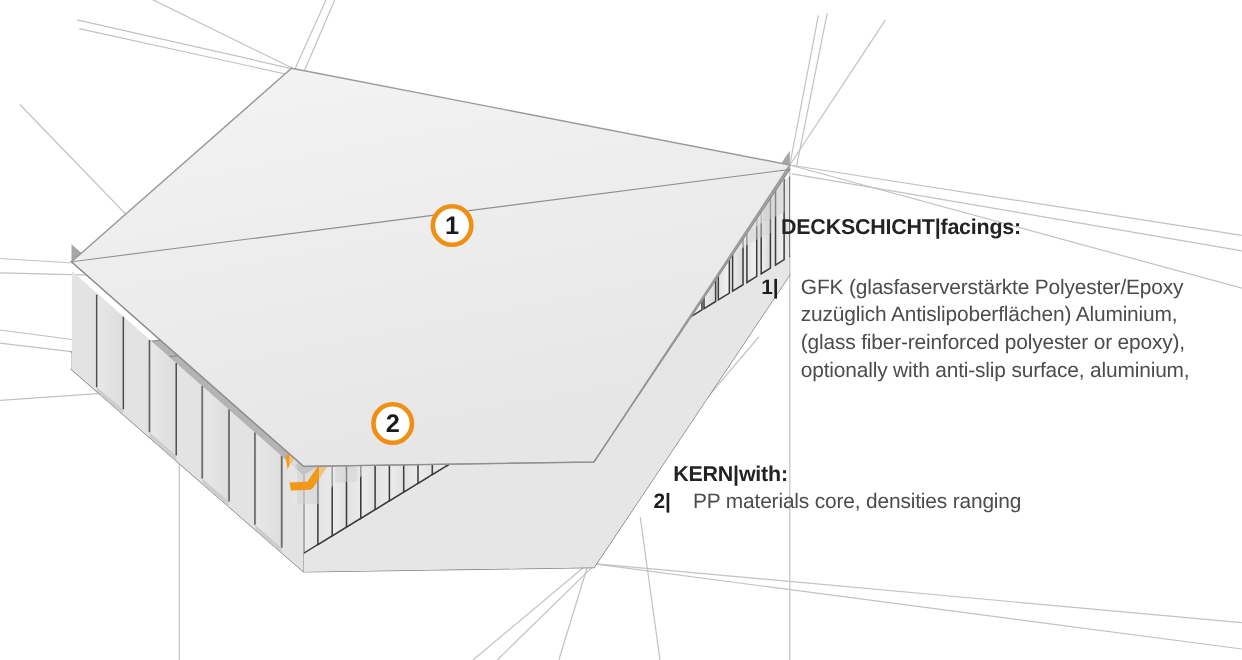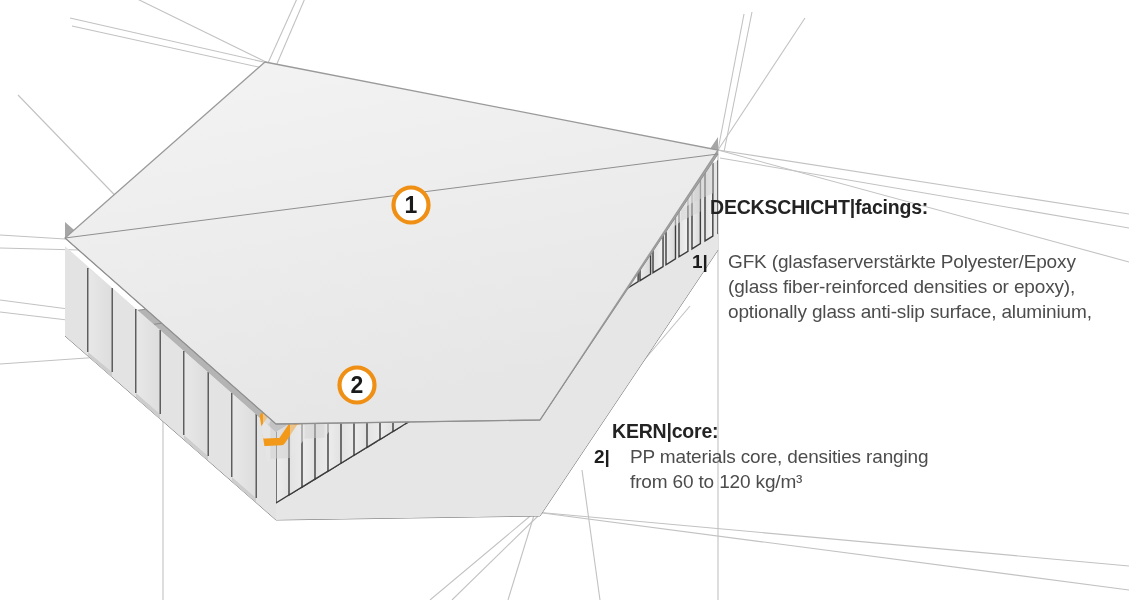--- a/index.html
+++ b/index.html
@@ -360,27 +360,27 @@
       <circle cx="357" cy="385" r="17.5" fill="#ffffff" stroke="#ef8f14" stroke-width="4.2"></circle>
       <text x="357" y="393" text-anchor="middle" font-family="Liberation Sans, sans-serif" font-size="23" font-weight="bold" fill="#1b1b1b">2</text>
     </g>
   </svg>
 
   <div class="legend" id="legend-facings">
     <div class="legend-title">DECKSCHICHT|facings:</div>
     <div class="legend-body indent">
       <span class="marker-num" id="facings-num">1|</span>
       <div class="legend-line first">GFK (glasfaserverstärkte Polyester/Epoxy</div>
-      <div class="legend-line">(glass fiber-reinforced densities or epoxy),</div>
-      <div class="legend-line">optionally glass anti-slip surface, aluminium,</div>
+      <div class="legend-line">zuzüglich Antislipoberflächen) Aluminium,</div>
+      <div class="legend-line">(glass fiber-reinforced polyester or epoxy),</div>
+      <div class="legend-line">optionally with anti-slip surface, aluminium,</div>
     </div>
   </div>
 
   <div class="legend" id="legend-core">
-    <div class="legend-title">KERN|core:</div>
+    <div class="legend-title">KERN|with:</div>
     <div class="legend-body indent">
       <span class="marker-num" id="core-num">2|</span>
       <div class="legend-line">PP materials core, densities ranging</div>
-      <div class="legend-line">from 60 to 120 kg/m³</div>
     </div>
   </div>
 
 </div>
 
 </body></html>

